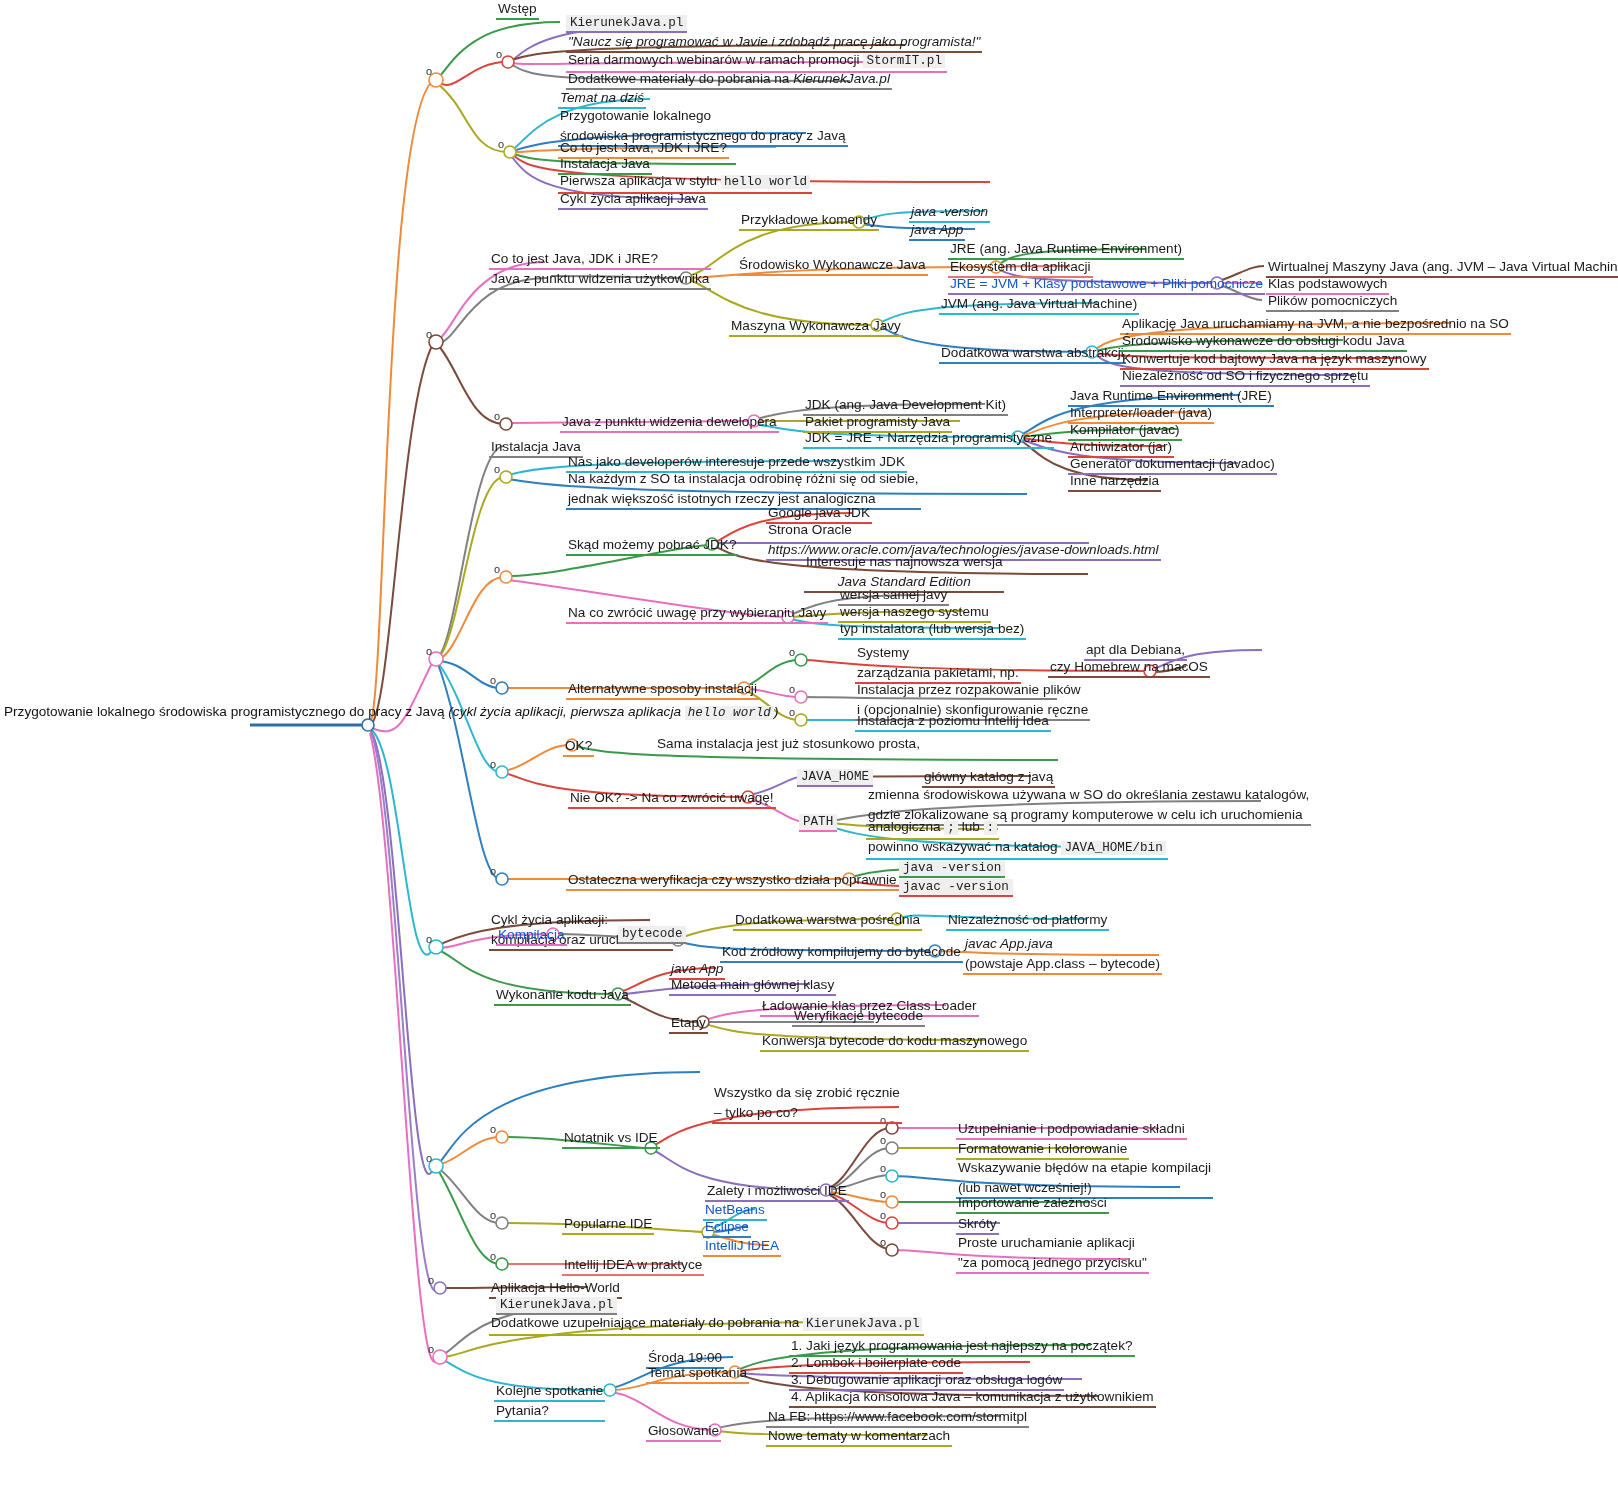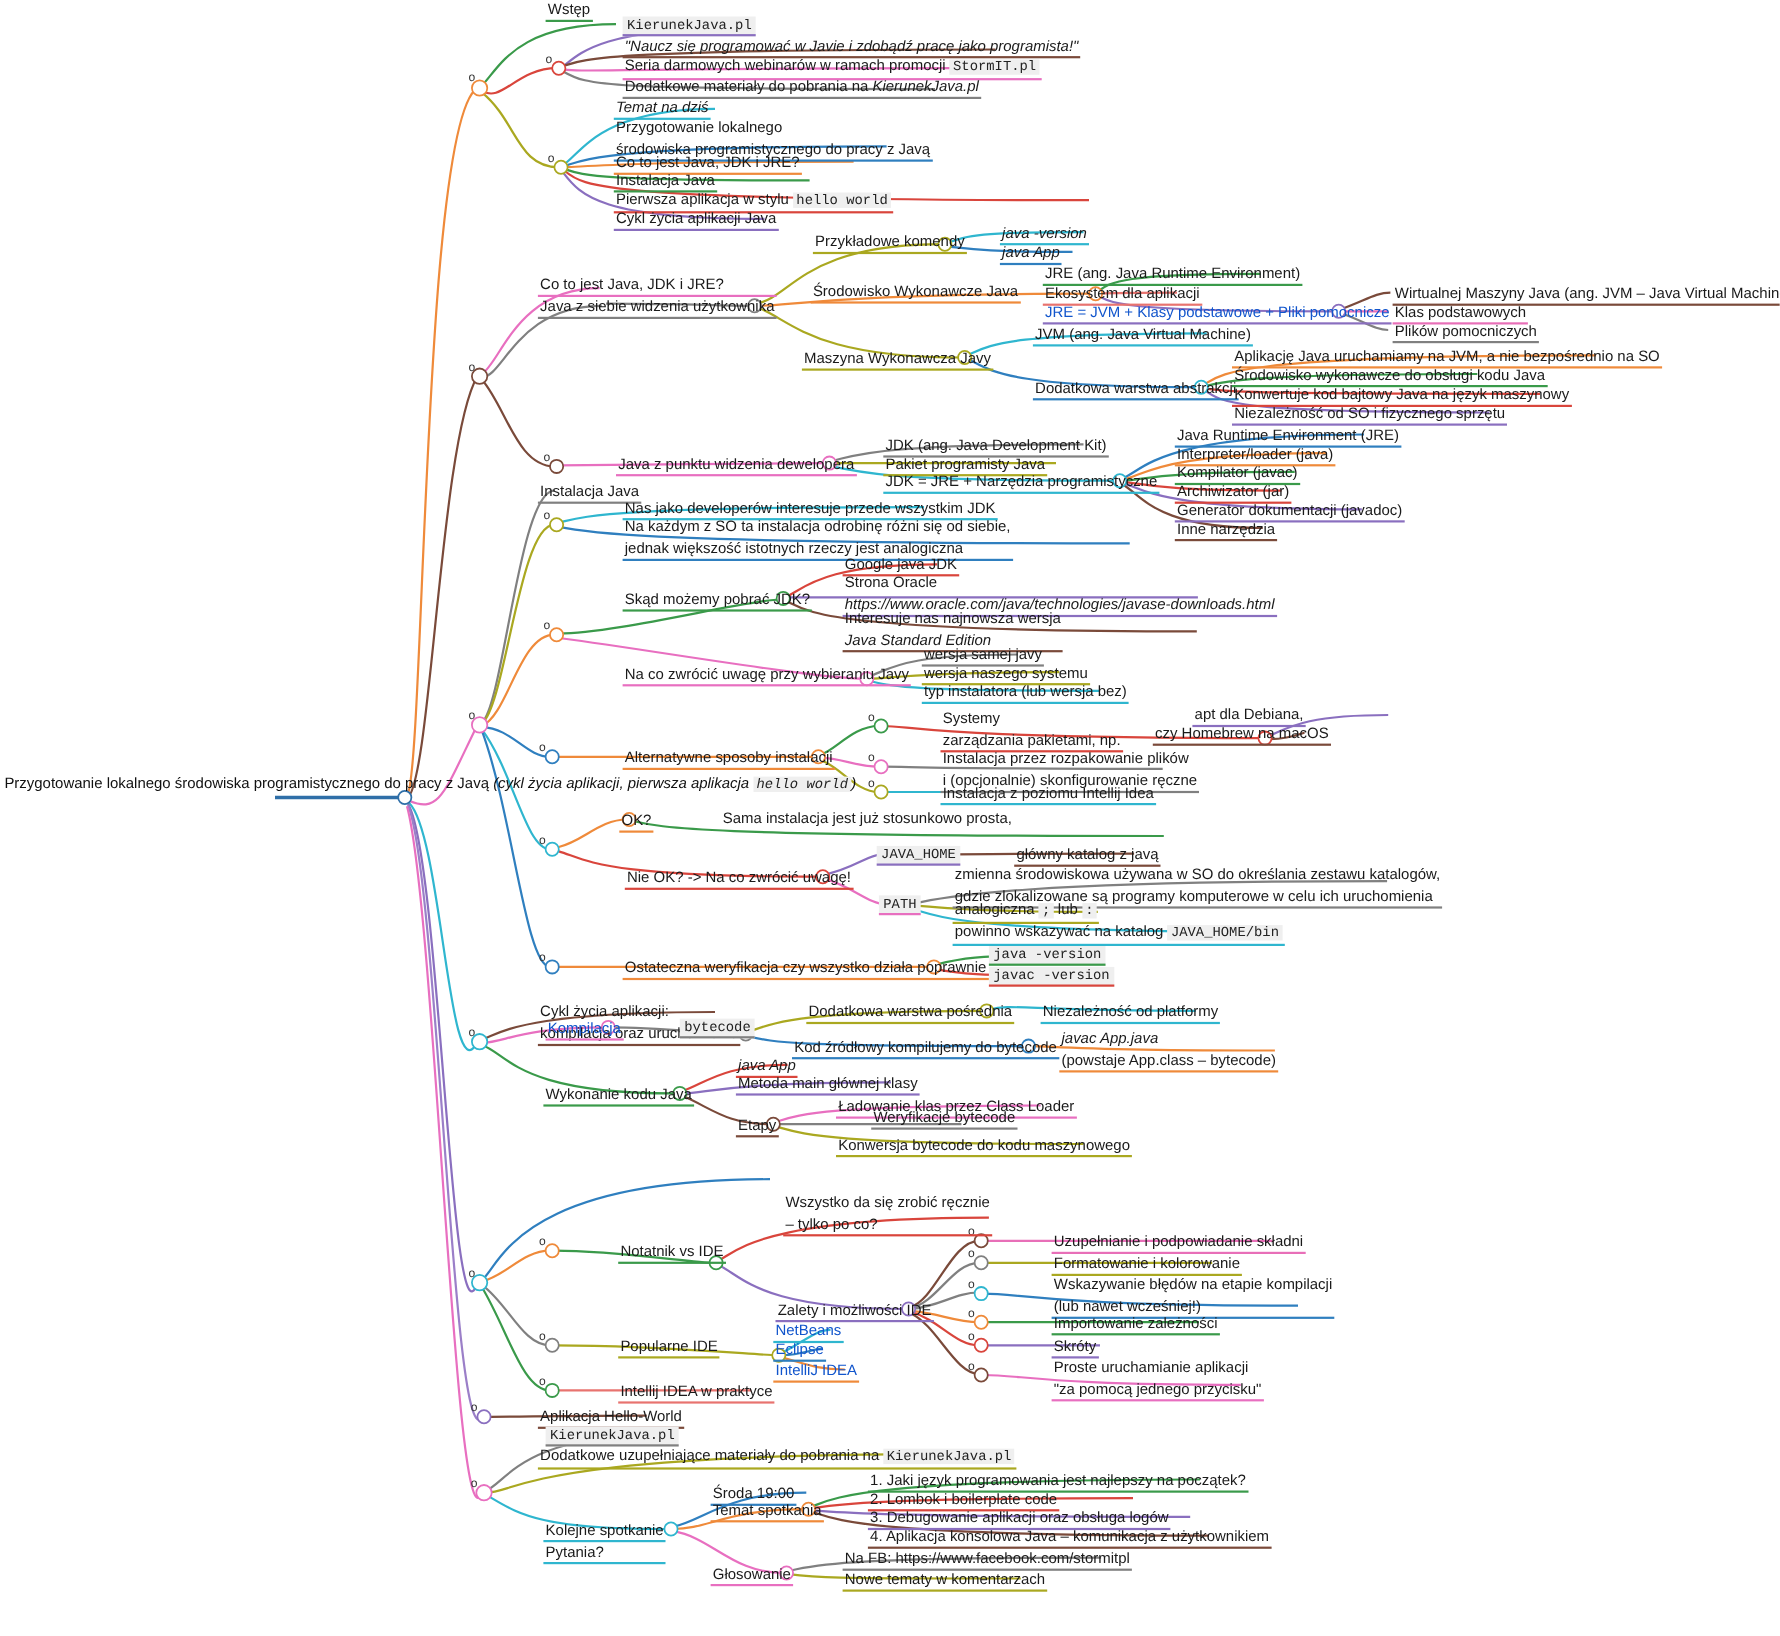--- a/index.html
+++ b/index.html
@@ -317,21 +317,21 @@
     </div>
 <div class="topic" style="left:558px;top:172px;">
       <span class="ln ul" style="border-color:#d9453c"><span>Pierwsza aplikacja w stylu </span><span class="code">hello world</span></span>
     </div>
 <div class="topic" style="left:558px;top:190px;">
       <span class="ln ul" style="border-color:#8a6fbf">Cykl życia aplikacji Java</span>
     </div>
 
 <div class="topic" style="left:489px;top:250px;">
       <span class="ln ul" style="border-color:#e86fc0">Co to jest Java, JDK i JRE?</span>
-      <span class="ln ul" style="border-color:#808080">Java z siebie widzenia użytkownika</span>
+      <span class="ln ul" style="border-color:#808080">Java z punktu widzenia użytkownika</span>
     </div>
 
 <div class="topic" style="left:739px;top:211px;">
       <span class="ln ul" style="border-color:#aaa820">Przykładowe komendy</span>
     </div>
 <div class="topic it" style="left:909px;top:203px;">
       <span class="ln ul" style="border-color:#2fb6cf">java -version</span>
     </div>
 <div class="topic it" style="left:909px;top:221px;">
       <span class="ln ul" style="border-color:#2f7fbf">java App</span>
@@ -426,21 +426,21 @@
 <div class="topic" style="left:566px;top:536px;">
       <span class="ln ul" style="border-color:#3a9a4a">Skąd możemy pobrać JDK?</span>
     </div>
 <div class="topic" style="left:766px;top:504px;">
       <span class="ln ul" style="border-color:#d9453c">Google java JDK</span>
     </div>
 <div class="topic" style="left:766px;top:521px;">
       <span class="ln">Strona Oracle</span>
       <span class="ln ul it" style="border-color:#8a6fbf;font-style:italic;">https://www.oracle.com/java/technologies/javase-downloads.html</span>
     </div>
-<div class="topic" style="left:766px;top:553px;">
+<div class="topic" style="left:804px;top:553px;text-align:center;">
       <span class="ln">Interesuje nas najnowsza wersja</span>
       <span class="ln ul" style="border-color:#7a4a3a;font-style:italic;">Java Standard Edition</span>
     </div>
 
 <div class="topic" style="left:566px;top:604px;">
       <span class="ln ul" style="border-color:#e86fc0">Na co zwrócić uwagę przy wybieraniu Javy</span>
     </div>
 <div class="topic" style="left:838px;top:586px;">
       <span class="ln ul" style="border-color:#808080">wersja samej javy</span>
     </div>

